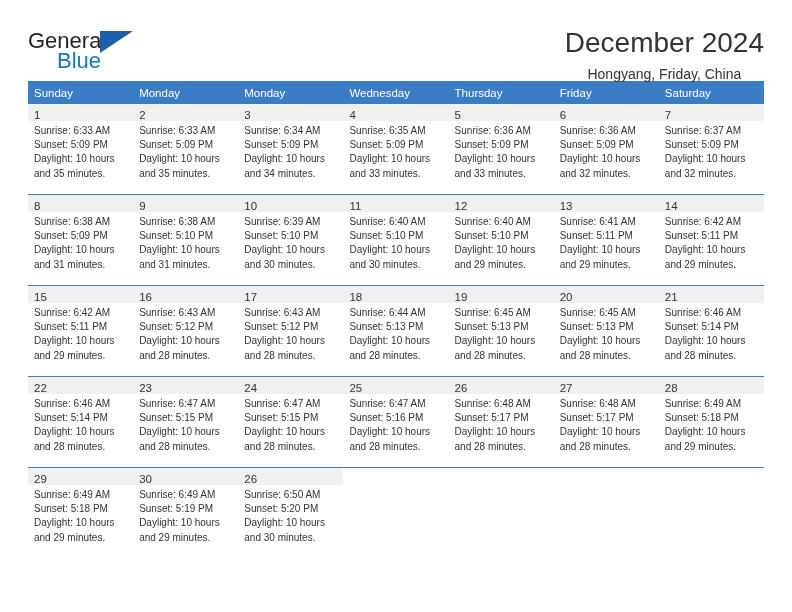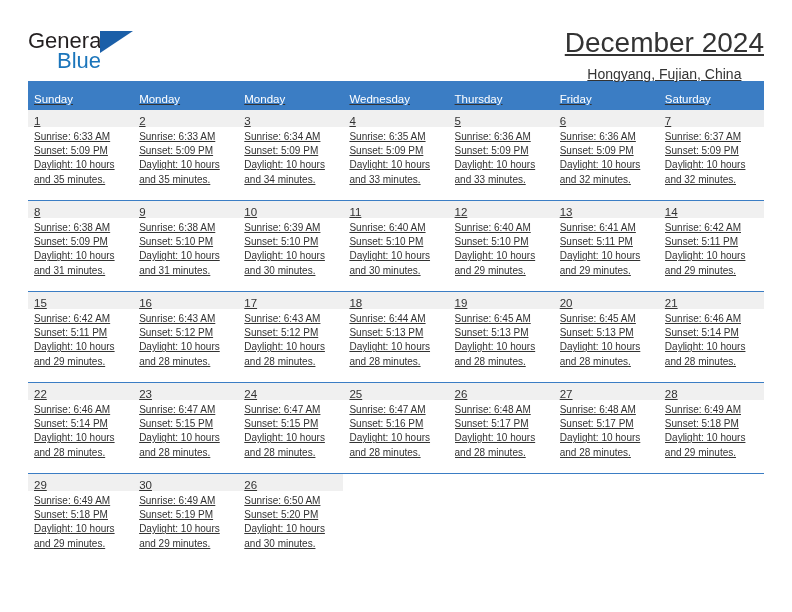--- a/index.html
+++ b/index.html
@@ -13,21 +13,20 @@
     font-family: "Liberation Sans", sans-serif;
     color: #333333;
     overflow: hidden;
   }
   .page {
     position: relative;
     width: 792px;
     height: 464px;
     box-sizing: border-box;
     padding: 0 28px;
-    text-decoration: underline;
   }
 
   
   .header {
     display: flex;
     align-items: flex-start;
     justify-content: space-between;
     padding-top: 26px;
     height: 72px;
     box-sizing: border-box;
@@ -93,21 +92,21 @@
   .weekdays {
     display: flex;
     background: #3b7dc4;
   }
   .weekday {
     flex: 1 1 0;
     min-width: 0;
     color: #ffffff;
     font-size: 11.5px;
     line-height: 19px;
-    padding: 9px 0 1px 6px;
+    padding: 3px 0 1px 6px;
     box-sizing: border-box;
     white-space: nowrap;
   }
   .week-row {
     display: flex;
     border-top: 1px solid #3b7dc4;
     margin-top: 8px;
   }
   .week-row.first {
     border-top: none;
@@ -154,21 +153,21 @@
   <div class="header">
 
     <div class="logo">
       <span class="logo-general">General</span>
       <span class="logo-tri"></span>
       <span class="logo-blue">Blue</span>
     </div>
 
     <div class="title-block">
       <h1 class="cal-title">December 2024</h1>
-      <div class="cal-subtitle">Hongyang, Fujian, China</div>
+      <div class="cal-subtitle">Hongyang, Friday, China</div>
     </div>
 
   </div>
 
   <div class="calendar">
 
     <div class="weekdays">
       <div class="weekday">Sunday</div>
       <div class="weekday">Monday</div>
       <div class="weekday">Monday</div>

